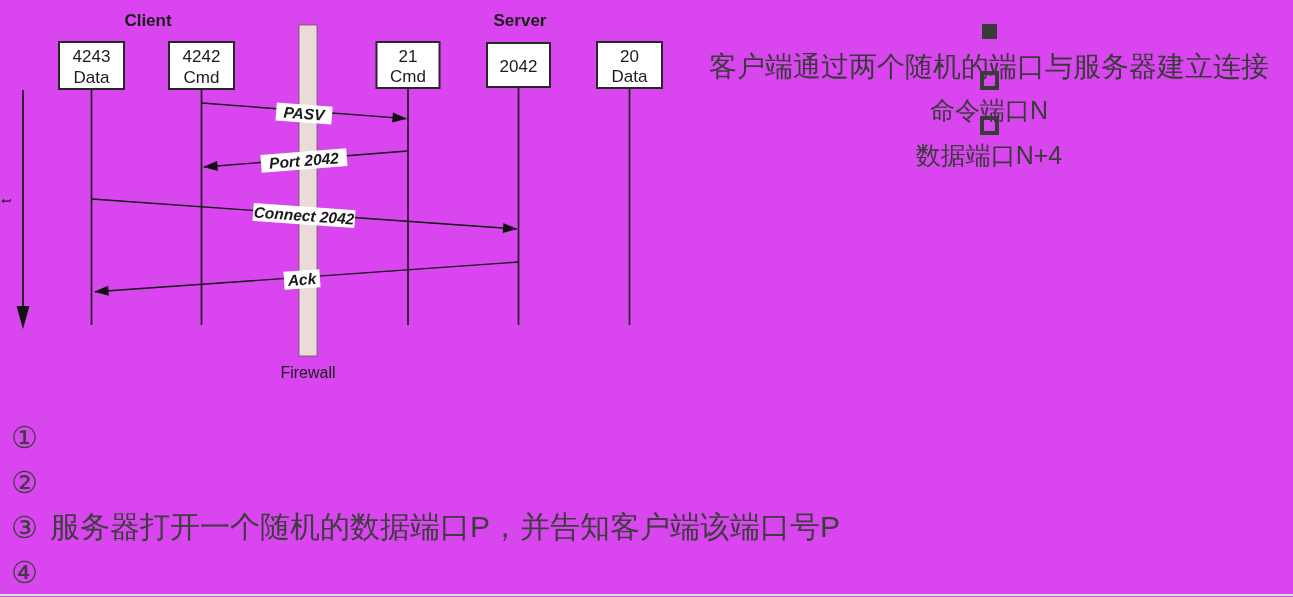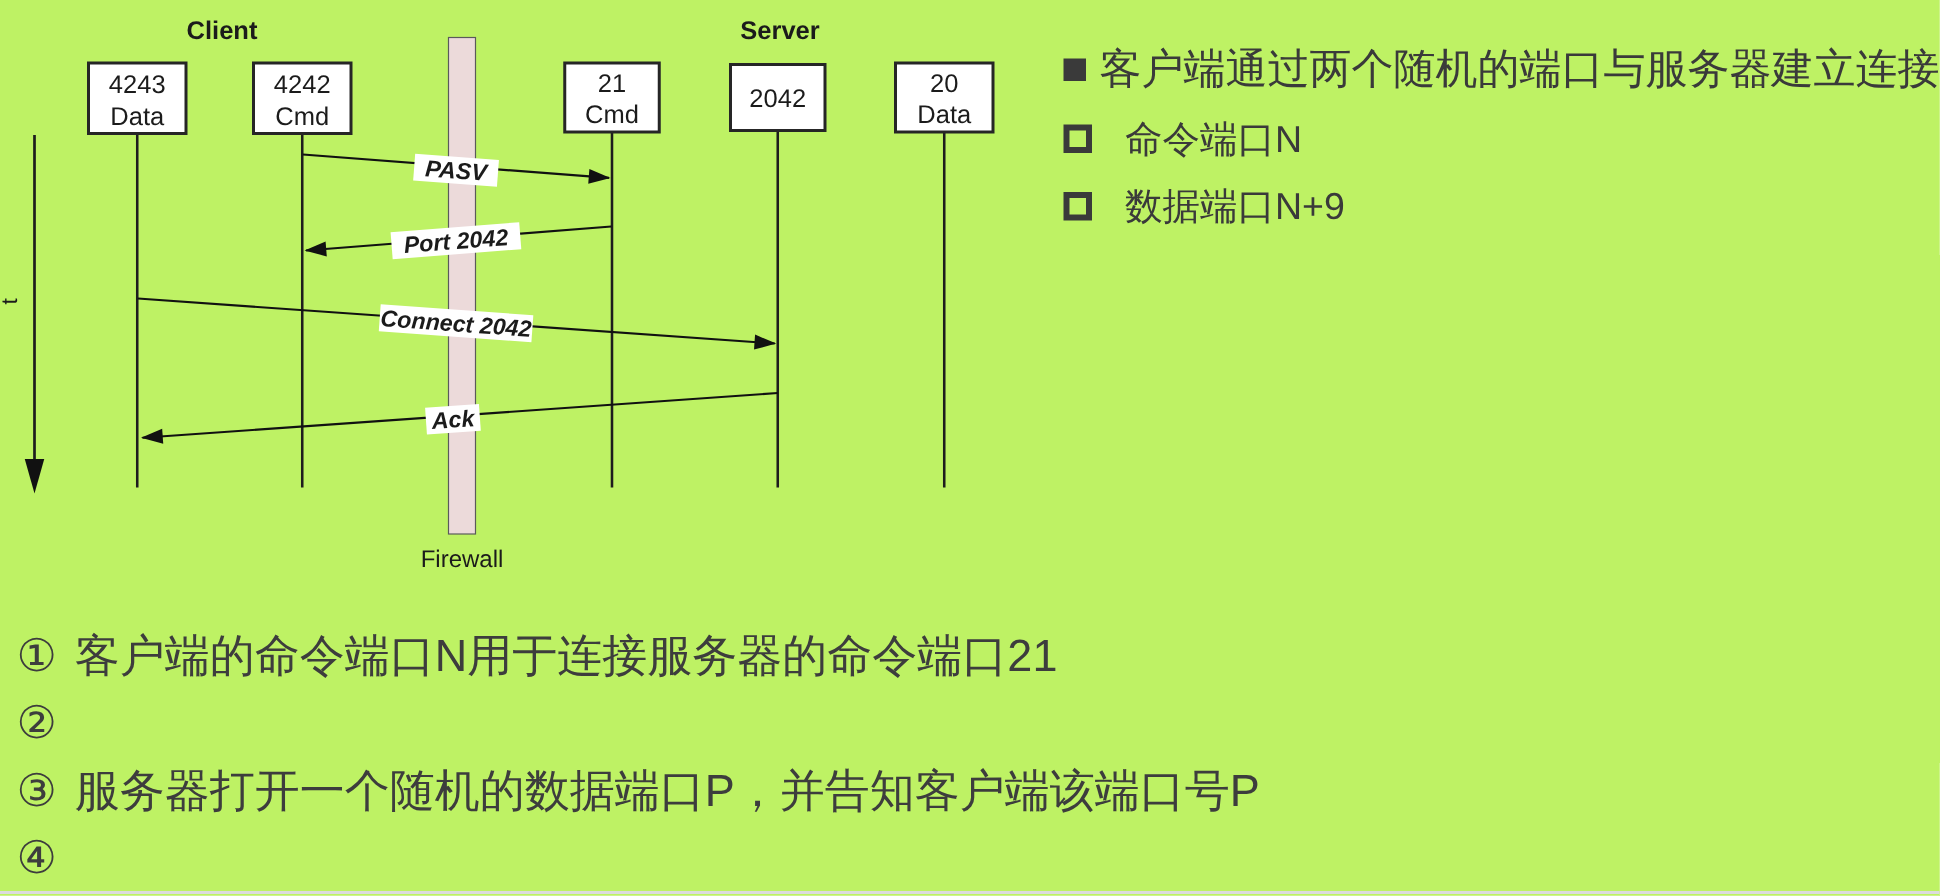--- a/index.html
+++ b/index.html
@@ -2,42 +2,42 @@
 <html><head>
 <meta charset="utf-8">
 <style>
   html, body { margin: 0; padding: 0; }
   body {
     width: 1293px; height: 597px;
     background: #ffffff;
     font-family: "Liberation Sans", "DejaVu Sans", sans-serif;
     overflow: hidden;
   }
-  .screen { position: relative; width: 1293px; height: 597px; background: #bef264; }
+  .screen { position: relative; width: 1293px; height: 597px; background: #d946ef; }
 
   
   .diagram { position: absolute; left: 0; top: 0; }
   .diagram text { text-anchor: middle; fill: #1b1b1b; }
   .hdr  { font-size: 17px; font-weight: bold; }
   .boxrect { fill: #ffffff; stroke: #262626; stroke-width: 2; }
   .boxtext { font-size: 17px; }
   .lifeline { stroke: #1d1d1d; stroke-width: 1.7; }
   .axisline { stroke: #1d1d1d; stroke-width: 1.8; }
   .msg { stroke: #111111; stroke-width: 1.4; fill: none; }
   .msglabel { font: italic 600 15.5px "Liberation Sans", "DejaVu Sans", sans-serif; fill: #111; }
   .labelbg { fill: #ffffff; }
   .fwbar { fill: #ecdada; stroke: #5a5a5a; stroke-width: 0.8; }
   .fwlabel { font-size: 16px; }
   .tlabel { font-size: 15px; }
 
   
   .notes { position: absolute; left: 709px; top: 24px; color: #3a3a3a; }
-  .note-row { display: flex; align-items: center; }
+  .note-row { display: flex; align-items: center; flex-direction: column; }
   .note-row.l1 { height: 44px; font-size: 28px; gap: 9px; }
-  .note-row.l2 { height: 42px; font-size: 25px; gap: 22px; margin-top: 3px; }
+  .note-row.l2 { height: 42px; font-size: 25px; gap: 4px; margin-top: 3px; }
   .sq-filled { width: 15px; height: 15px; background: #3a3a3a; flex: none; }
   .sq-hollow { width: 11px; height: 11px; border: 4px solid #3a3a3a; flex: none; }
 
   
   .steps { position: absolute; left: 11px; top: 415px; color: #3d3d3d; font-size: 30px; }
   .step { height: 45px; display: flex; align-items: center; gap: 12px; white-space: nowrap; }
 
   .bottom-rule { position: absolute; left: 0; top: 594px; width: 1293px; height: 2px; background: #dcdcdc; }
 </style>
 </head>
@@ -127,28 +127,27 @@
     <div class="note-row l1">
       <span class="sq-filled"></span>
       <span>客户端通过两个随机的端口与服务器建立连接</span>
     </div>
     <div class="note-row l2">
       <span class="sq-hollow"></span>
       <span>命令端口N</span>
     </div>
     <div class="note-row l2">
       <span class="sq-hollow"></span>
-      <span>数据端口N+9</span>
+      <span>数据端口N+4</span>
     </div>
   </div>
 
   <div class="steps">
     <div class="step">
       <span>①</span>
-      <span>客户端的命令端口N用于连接服务器的命令端口21</span>
     </div>
     <div class="step">
       <span>②</span>
     </div>
     <div class="step">
       <span>③</span>
       <span>服务器打开一个随机的数据端口P，并告知客户端该端口号P</span>
     </div>
     <div class="step">
       <span>④</span>

